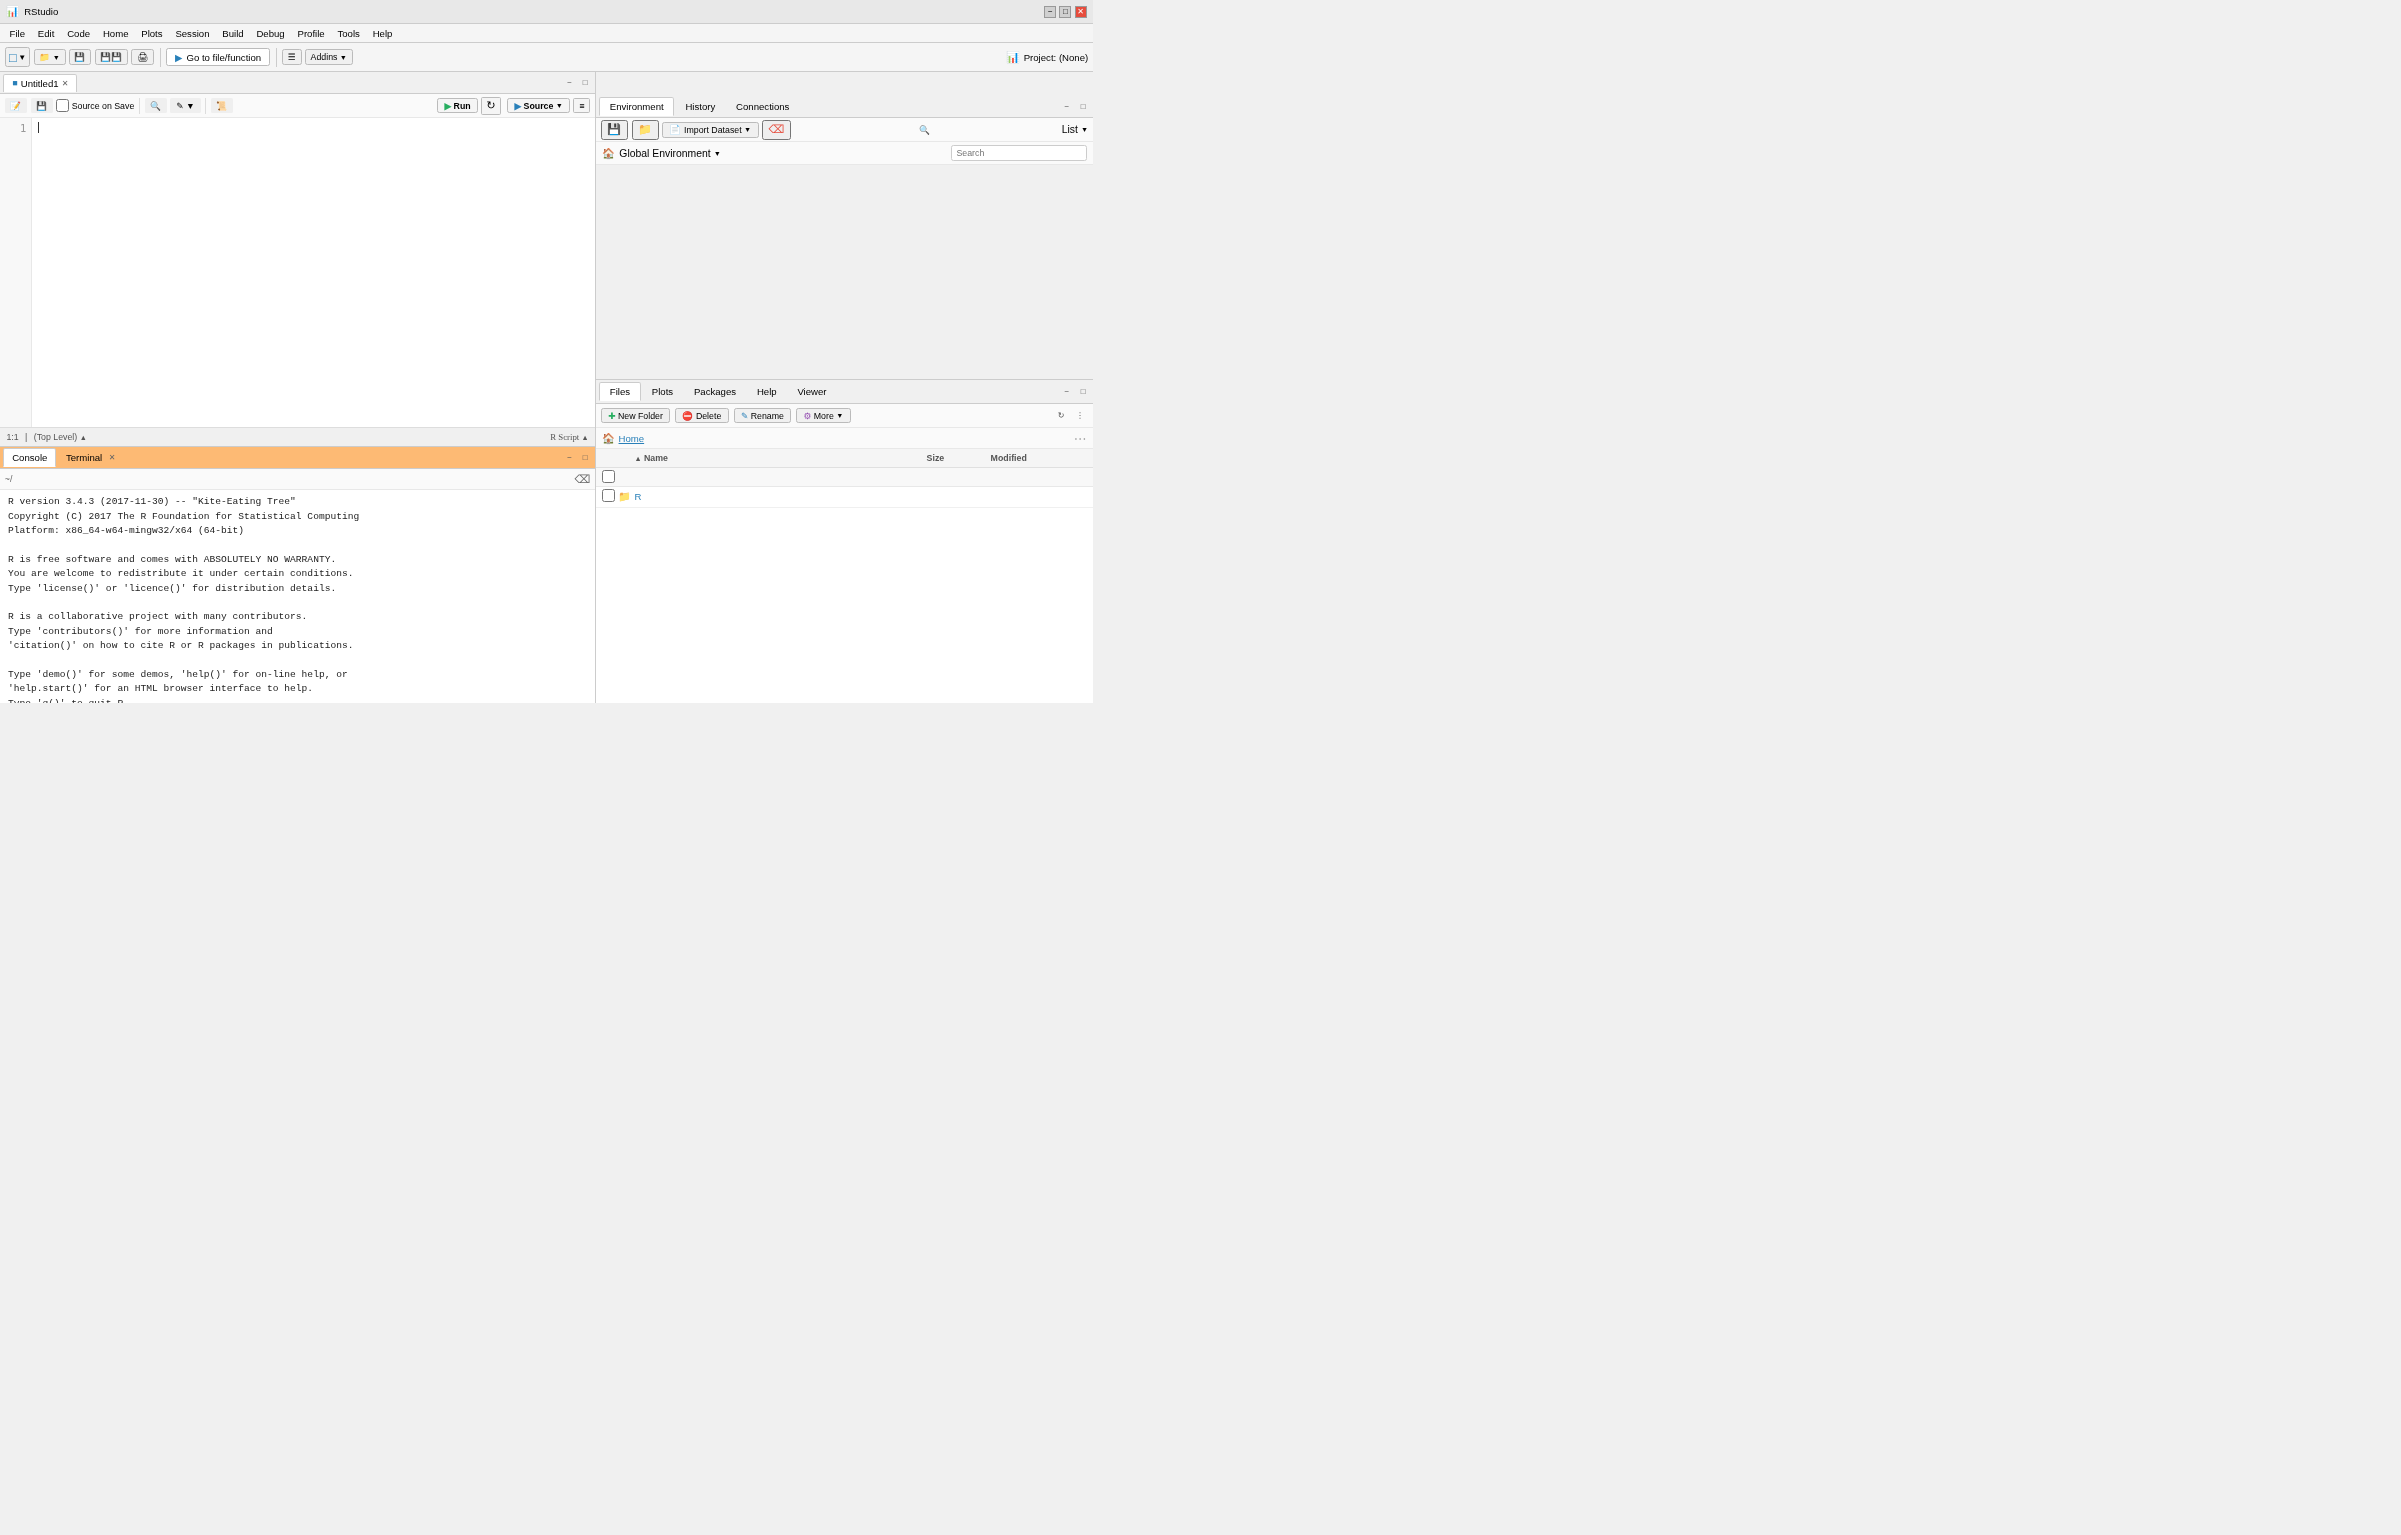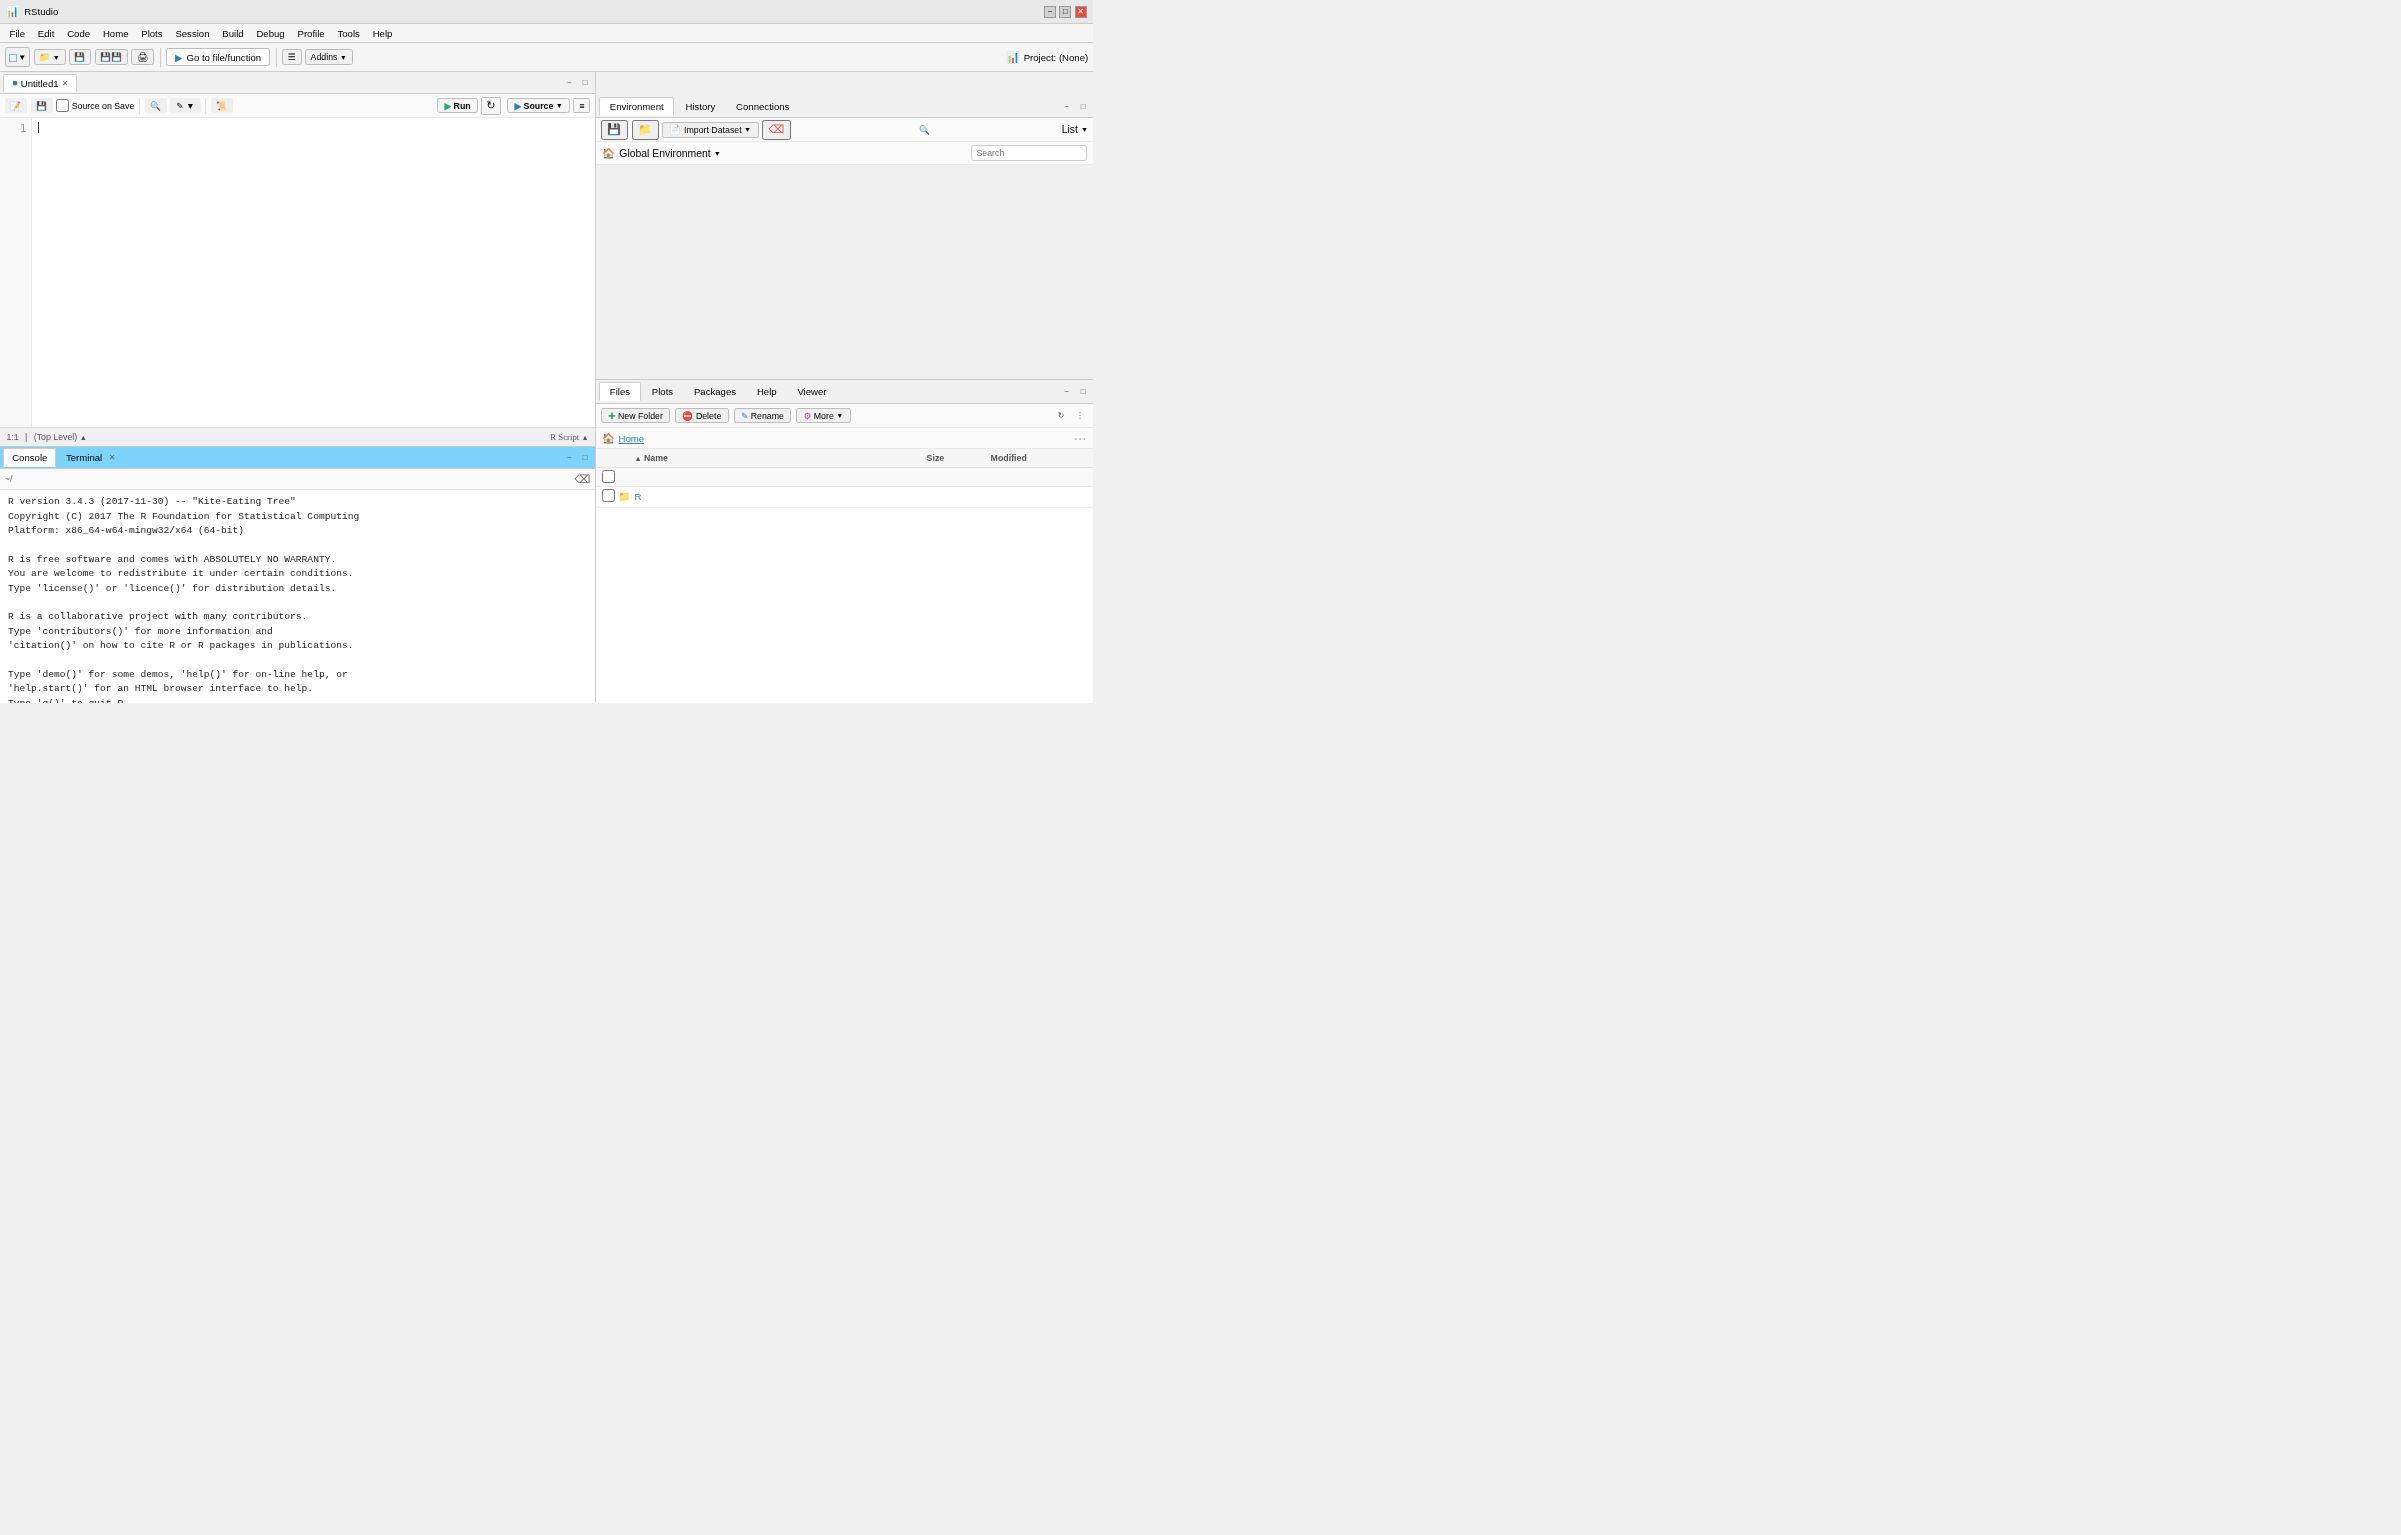--- a/index.html
+++ b/index.html
@@ -85,21 +85,21 @@
     #editor-status {
       display: flex; align-items: center; background: #f0f0f0;
       border-top: 0.8px solid #ddd; height: 19px; padding: 0 6.4px;
       font-size: 8.8px; color: #555;
     }
     .status-right { margin-left: auto; display: flex; gap: 6.4px; font-family: Liberation Serif, serif; }
 
     
     #console-section { height: 256px; display: flex; flex-direction: column; }
     #console-tabs {
-      display: flex; align-items: center; background: #7dd3fc;
+      display: flex; align-items: center; background: #fdba74;
       border-bottom: 0.8px solid #ccc; height: 22.4px; padding: 0 3.2px;
     }
     .console-tab {
       display: flex; align-items: center; gap: 3.2px;
       padding: 3.2px 8px; font-size: 9.6px; cursor: pointer;
       border-radius: 2.4px 2.4px 0 0; margin-right: 1.6px;
     }
     .console-tab.active { background: white; border: 0.8px solid #ccc; border-bottom: 0.8px solid white; }
     #console-toolbar {
       display: flex; align-items: center; background: #fafafa;
@@ -394,21 +394,21 @@
           <span>List</span>
           <span style="font-size:7.2px;">▼</span>
         </div>
       </div>
 
       <div style="display:flex; align-items:center; background:#fafafa; border-bottom:0.8px solid #e8e8e8; height:22.4px; padding:0 6.4px;">
         <span style="color:#e6ac00; font-size:10.4px; margin-right:4px;">🏠</span>
         <span>Global Environment</span>
         <span style="font-size:7.2px; margin-left:3.2px;">▼</span>
         <div style="margin-left:auto; display:flex; align-items:center;">
-          <input type="text" style="border: 0.8px solid rgb(204, 204, 204); border-radius: 2.4px; padding: 1.6px 4.8px; font-size: 8.8px; width: 116px;" placeholder="Search">
+          <input type="text" style="border: 0.8px solid rgb(204, 204, 204); border-radius: 2.4px; padding: 1.6px 4.8px; font-size: 8.8px; width: 136px;" placeholder="Search">
         </div>
       </div>
 
     </div>
 
     <div id="files-section">
 
       <div id="files-tabs">
         <div class="files-tab active">
           <span>Files</span>

